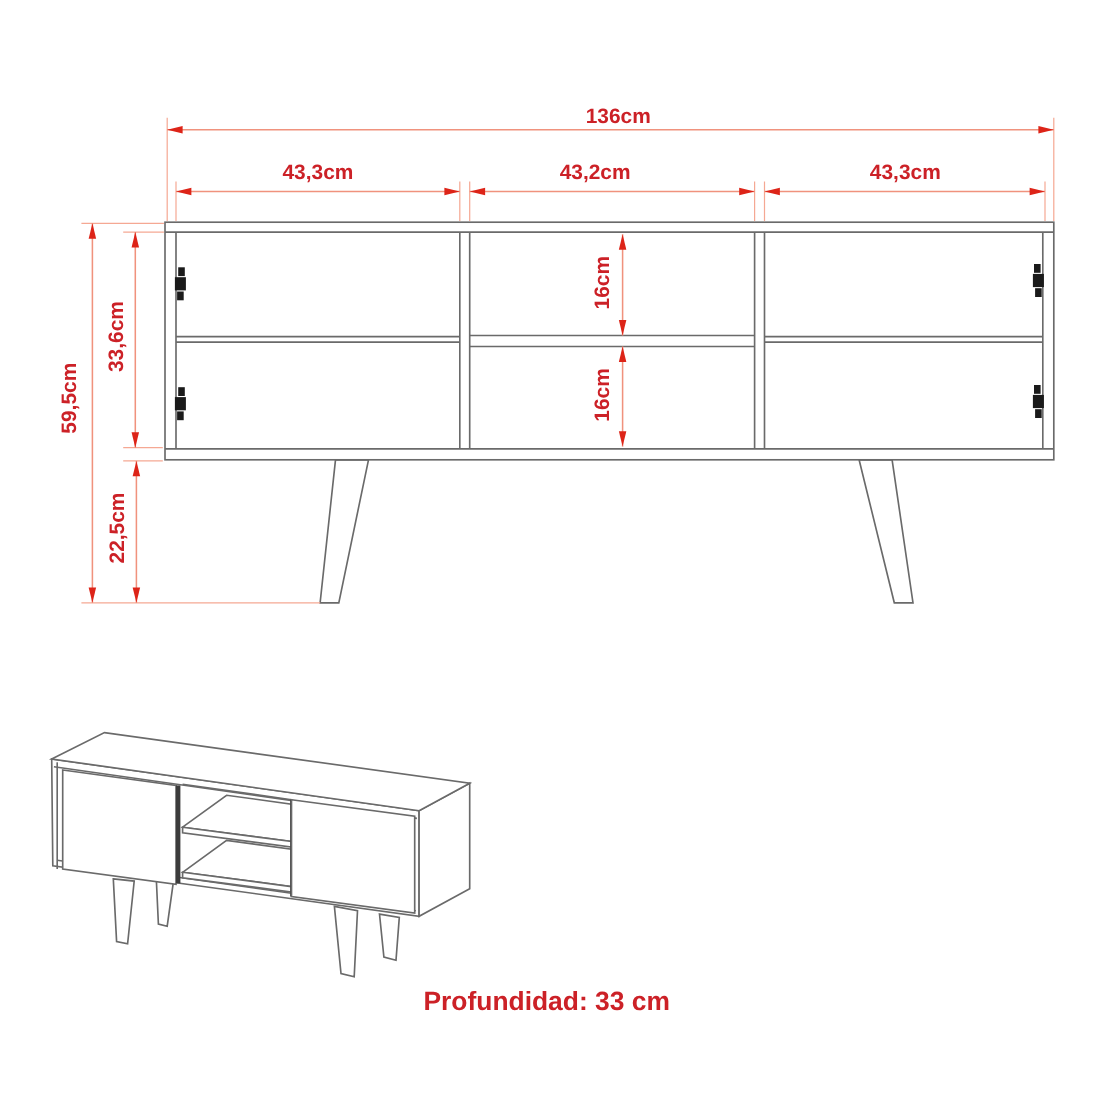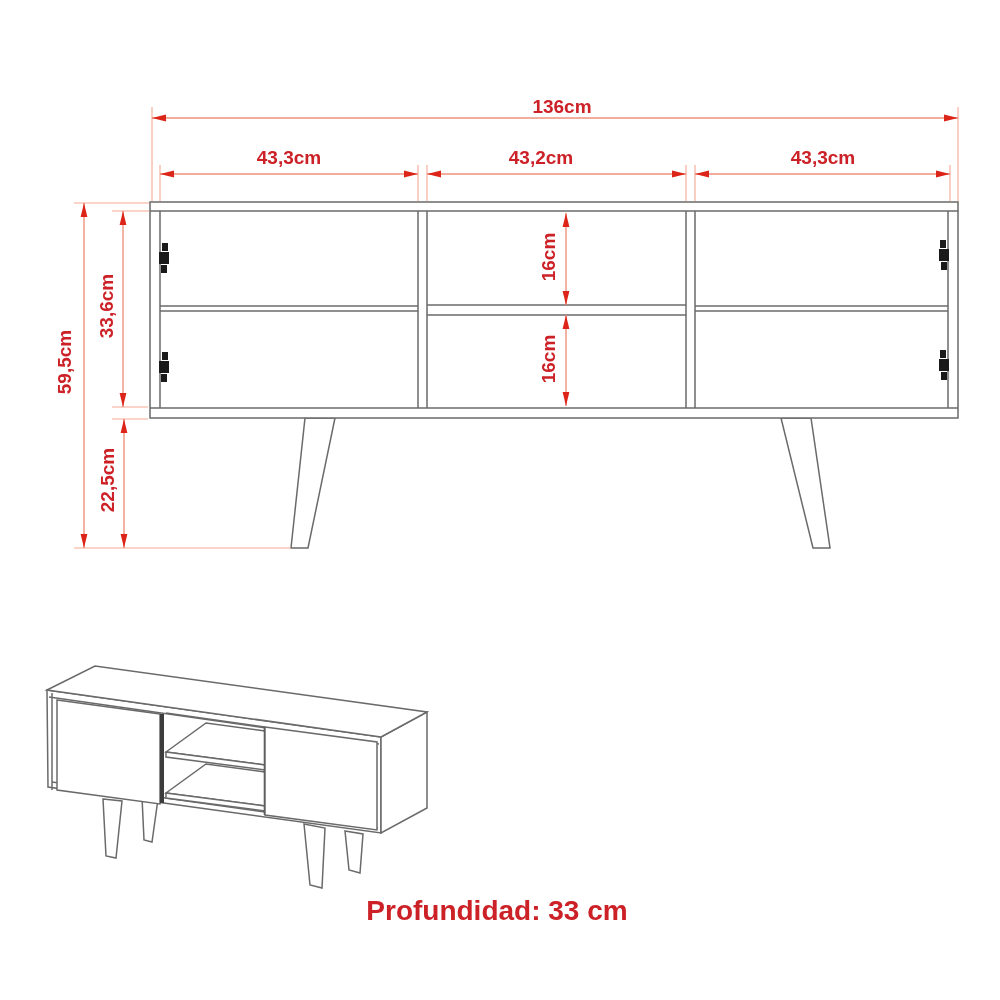--- a/index.html
+++ b/index.html
@@ -25,21 +25,21 @@
   .dimlabel{
     position:absolute;
     font-weight:bold;font-size:19px;line-height:1;
     color:var(--dim_text,#cc2127);
     transform:translate(-50%,-50%);
     white-space:nowrap;
   }
   .dimlabel.vert{transform:translate(-50%,-50%) rotate(-90deg);}
   .depthnote{
     position:absolute;
-    font-weight:bold;font-size:28px;line-height:1;
+    font-weight:bold;font-size:24px;line-height:1;
     color:var(--dim_text,#cc2127);
     transform:translate(-50%,-50%);
     white-space:nowrap;
   }
 </style>
 </head>
 <body>
 
 <div class="canvas">
 

